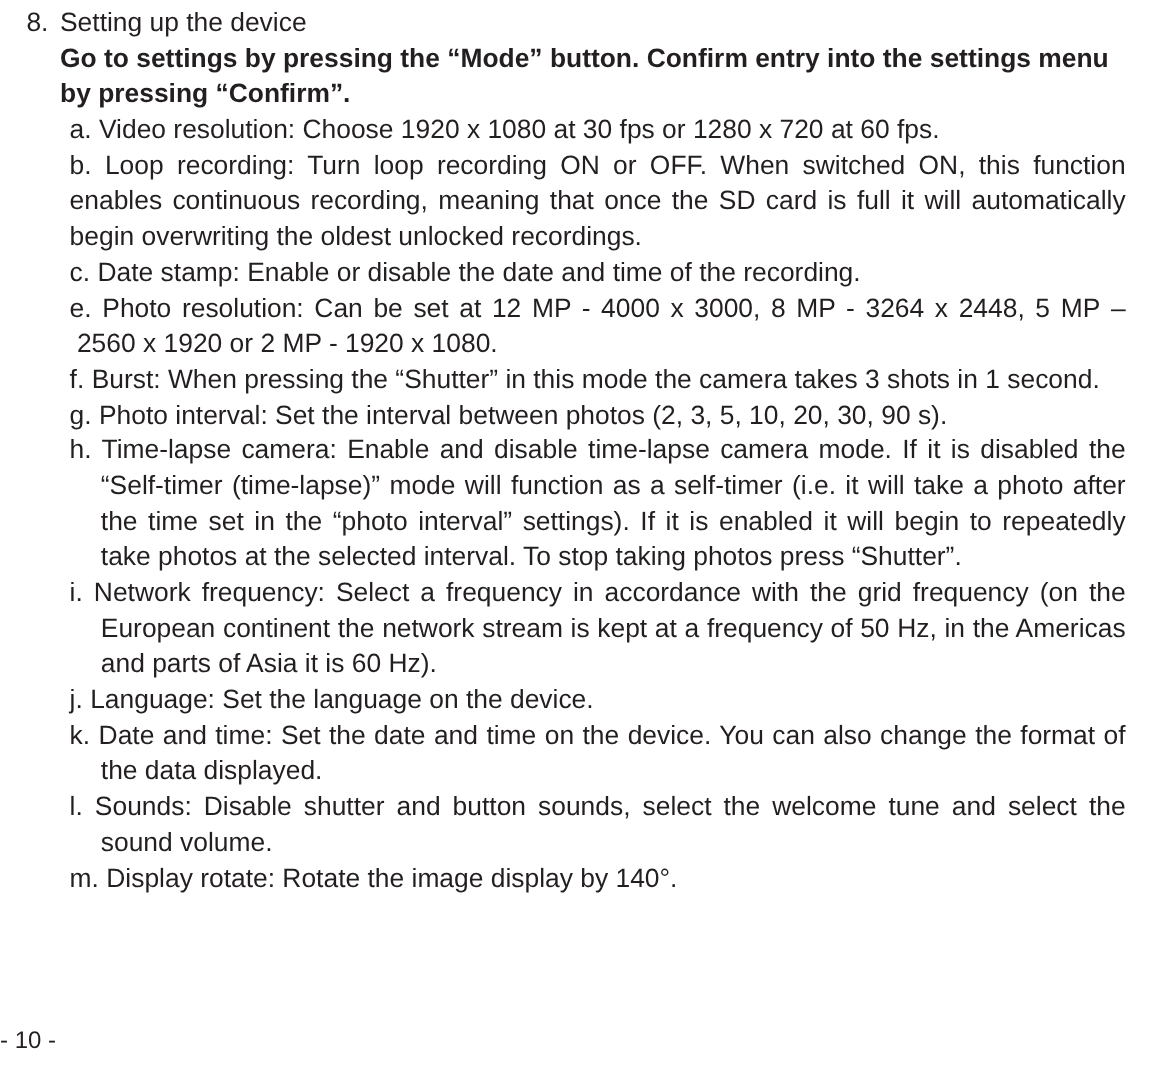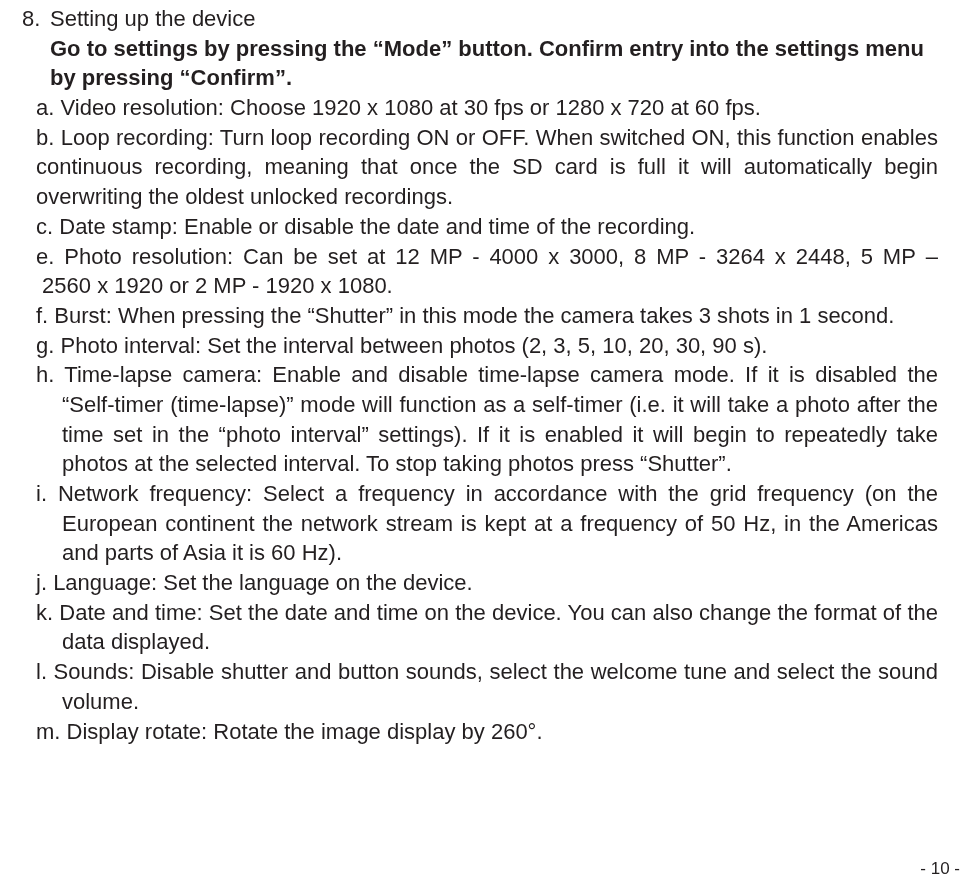--- a/index.html
+++ b/index.html
@@ -27,21 +27,21 @@
   }
   .title {
     flex: 1;
   }
   .intro {
     margin-left: 28px;
     text-align: left;
     font-weight: bold;
   }
   .items {
-    margin-left: 14px;
+    margin-left: 36px;
   }
   .item {
     text-align: justify;
     text-justify: inter-word;
   }
   .item .marker {
     display: inline;
   }
   .item.hang {
     padding-left: 26px;
@@ -49,22 +49,22 @@
   }
   .item.hang-wide {
     padding-left: 36px;
     text-indent: -36px;
   }
   .page-num {
     position: absolute;
     bottom: 10px;
     left: 0;
     width: 100%;
-    text-align: right;
-    font-size: 17px;
+    text-align: left;
+    font-size: 20px;
     color: #231f20;
   }
 </style>
 </head>
 <body>
 
 <div class="section">
   <span class="num">8.</span>
   <span class="title">Setting up the device</span>
 </div>
@@ -76,16 +76,16 @@
   <div class="item"><span class="marker">b.</span> <span>Loop recording: Turn loop recording ON or OFF. When switched ON, this function enables continuous recording, meaning that once the SD card is full it will automatically begin overwriting the oldest unlocked recordings.</span></div>
   <div class="item"><span class="marker">c.</span> <span>Date stamp: Enable or disable the date and time of the recording.</span></div>
   <div class="item"><span class="marker">e.</span> <span>Photo resolution: Can be set at 12 MP - 4000 x 3000, 8 MP - 3264 x 2448, 5&nbsp;MP&nbsp;–&nbsp;2560&nbsp;x&nbsp;1920 or 2 MP - 1920 x 1080.</span></div>
   <div class="item"><span class="marker">f.</span> <span>Burst: When pressing the “Shutter” in this mode the camera takes 3 shots in 1 second.</span></div>
   <div class="item"><span class="marker">g.</span> <span>Photo interval: Set the interval between photos (2, 3, 5, 10, 20, 30, 90 s).</span></div>
   <div class="item hang"><span class="marker">h.</span> <span>Time-lapse camera: Enable and disable time-lapse camera mode. If it is disabled the “Self-timer (time-lapse)” mode will function as a self-timer (i.e. it will take a photo after the time set in the “photo interval” settings). If it is enabled it will begin to repeatedly take photos at the selected interval. To stop taking photos press “Shutter”.</span></div>
   <div class="item hang"><span class="marker">i.</span> <span>Network frequency: Select a frequency in accordance with the grid frequency (on the European continent the network stream is kept at a frequency of 50 Hz, in the Americas and parts of Asia it is 60 Hz).</span></div>
   <div class="item"><span class="marker">j.</span> <span>Language: Set the language on the device.</span></div>
   <div class="item hang"><span class="marker">k.</span> <span>Date and time: Set the date and time on the device. You can also change the format of the data displayed.</span></div>
   <div class="item hang"><span class="marker">l.</span> <span>Sounds: Disable shutter and button sounds, select the welcome tune and select the sound volume.</span></div>
-  <div class="item hang-wide"><span class="marker">m.</span> <span>Display rotate: Rotate the image display by 260°.</span></div>
+  <div class="item hang-wide"><span class="marker">m.</span> <span>Display rotate: Rotate the image display by 140°.</span></div>
 </div>
 
 <div class="page-num">- 10 -</div>
 
 </body></html>

